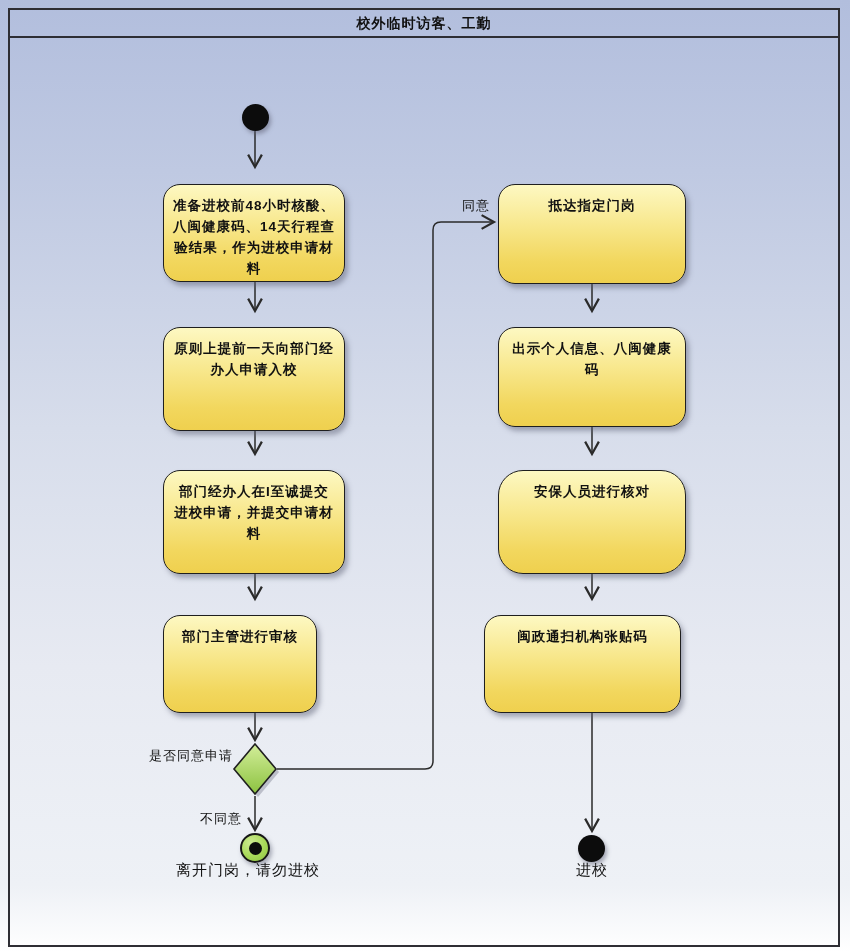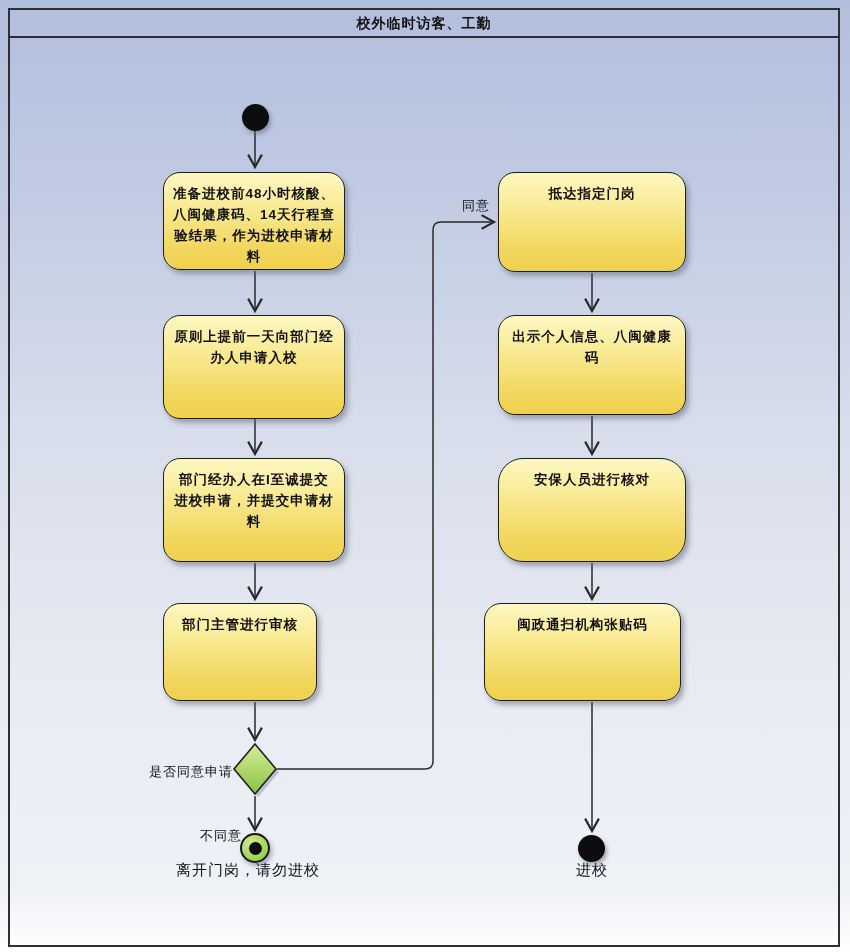--- a/index.html
+++ b/index.html
@@ -17,21 +17,21 @@
     position:absolute;left:0;top:0;width:100%;height:26px;line-height:26px;
     border-bottom:2px solid #2e2e34;
     text-align:center;font-weight:bold;font-size:14px;letter-spacing:1px;
   }
   .activity{
     position:absolute;box-sizing:border-box;
     border:1.6px solid #1f1f1f;border-radius:17px;
     background:linear-gradient(180deg,#fdf8c2 0%,#f8e88e 40%,#f2d75e 78%,#efd04e 100%);
     box-shadow:3px 4px 5px rgba(96,99,120,.5);
     text-align:center;font-weight:bold;font-size:13.5px;line-height:21px;
-    letter-spacing:1px;padding-top:10px;white-space:pre-line;
+    letter-spacing:1px;padding-top:10px;white-space:pre-line;margin-top:12px;
   }
   .node-circle{position:absolute;border-radius:50%;}
   .start-node,.end-node-black{
     background:#0c0c0c;box-shadow:2px 3px 4px rgba(96,99,120,.55);
   }
   .final-ring{
     box-sizing:border-box;border:2px solid #161616;
     background:radial-gradient(circle at 35% 30%,#cdea92 0%,#a8d958 55%,#8cc240 100%);
     box-shadow:2px 3px 4px rgba(96,99,120,.5);
     display:flex;align-items:center;justify-content:center;
@@ -93,16 +93,16 @@
 码</div>
 <div class="activity" style="left:498px;top:458px;width:188px;height:104px;border-radius:25px;">安保人员进行核对</div>
 <div class="activity" style="left:484px;top:603px;width:197px;height:98px;">闽政通扫机构张贴码</div>
 
 <div class="node-circle final-ring" style="left:240px;top:833px;width:30px;height:30px;">
   <div class="final-dot"></div>
 </div>
 <div class="node-circle end-node-black" style="left:578px;top:835px;width:27px;height:27px;"></div>
 
 <div class="edge-label" style="left:462px;top:197px;">同意</div>
-<div class="edge-label" style="left:148px;top:747px;width:85px;text-align:right;margin-top:16px;">是否同意申请</div>
-<div class="edge-label" style="left:200px;top:810px;margin-top:17px;">不同意</div>
+<div class="edge-label" style="left:148px;top:747px;width:85px;text-align:right;">是否同意申请</div>
+<div class="edge-label" style="left:200px;top:810px;">不同意</div>
 <div class="terminal-label" style="left:158px;top:861px;width:180px;">离开门岗，请勿进校</div>
 <div class="terminal-label" style="left:552px;top:861px;width:80px;">进校</div>
 
 </body></html>

